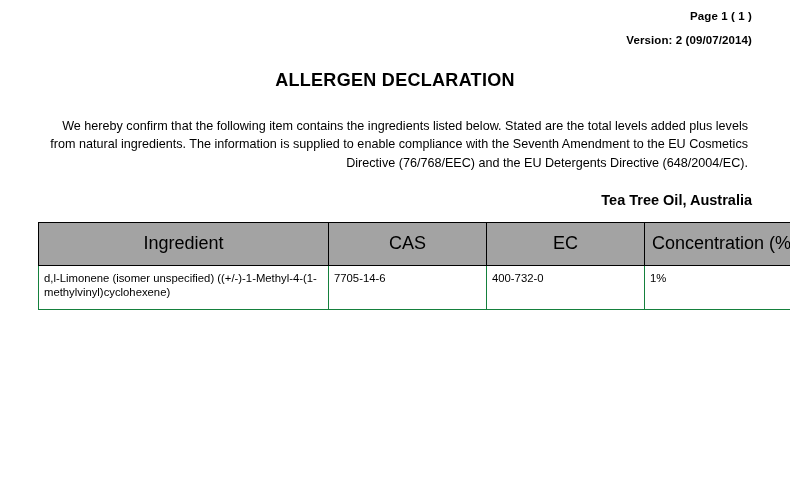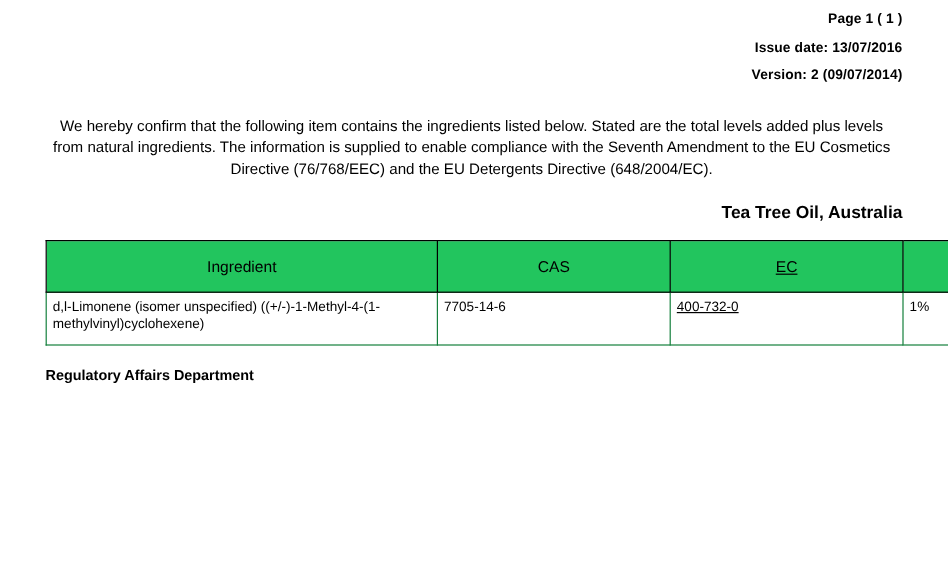--- a/index.html
+++ b/index.html
@@ -39,75 +39,75 @@
     text-align: center;
     font-size: 18px;
     font-weight: bold;
     margin-top: 24px;
     letter-spacing: 0.3px;
   }
   .intro {
     margin-top: 26px;
     font-size: 12.6px;
     line-height: 1.45;
-    text-align: center;
+    text-align: right;
     max-width: 710px;
   }
   .product-name {
     text-align: right;
     font-size: 14.5px;
     font-weight: bold;
     margin-top: 20px;
   }
   table.allergen {
     margin-top: 14px;
     border-collapse: collapse;
     width: 714px;
     table-layout: fixed;
   }
   table.allergen th {
-    background: #22c55e;
+    background: #a3a3a3;
     border: 1px solid #000000;
-    font-size: 13px;
+    font-size: 18px;
     font-weight: normal;
     text-align: center;
     height: 38px;
-    padding: 2px 24px;
+    padding: 2px 6px;
   }
   table.allergen td {
     border: 1px solid #15803d;
     font-size: 11.3px;
     vertical-align: top;
     padding: 5px 5px 10px 5px;
     line-height: 1.25;
   }
   .col-ingredient { width: 277px; }
   .col-cas { width: 145px; }
-  .col-ec { width: 145px; text-decoration: underline; }
+  .col-ec { width: 145px; }
   .col-conc { width: 147px; }
 
   .footer {
     position: absolute;
     left: 38px;
     bottom: 22px;
     font-size: 12px;
     font-weight: bold;
   }
 </style>
 </head>
 <body>
 
 <div class="page">
 
   <div class="header-block">
     <div class="header-line">Page 1 ( 1 )</div>
-    <div class="header-line">Issue date: 13/07/2016</div>
     <div class="header-line">Version: 2 (09/07/2014)</div>
   </div>
 
+  <div class="doc-title">ALLERGEN DECLARATION</div>
 
   <div class="intro">We hereby confirm that the following item contains the ingredients listed below. Stated are the total levels added plus levels from natural ingredients. The information is supplied to enable compliance with the Seventh Amendment to the EU Cosmetics Directive (76/768/EEC) and the EU Detergents Directive (648/2004/EC).</div>
 
   <div class="product-name">Tea Tree Oil, Australia</div>
 
   <table class="allergen">
     <thead>
       <tr>
         <th class="col-ingredient">Ingredient</th>
         <th class="col-cas">CAS</th>
@@ -118,15 +118,14 @@
     <tbody>
       <tr>
         <td class="col-ingredient">d,l-Limonene (isomer unspecified) ((+/-)-1-Methyl-4-(1-methylvinyl)cyclohexene)</td>
         <td class="col-cas">7705-14-6</td>
         <td class="col-ec">400-732-0</td>
         <td class="col-conc">1%</td>
       </tr>
     </tbody>
   </table>
 
-  <div class="footer">Regulatory Affairs Department</div>
 
 </div>
 
 </body></html>

